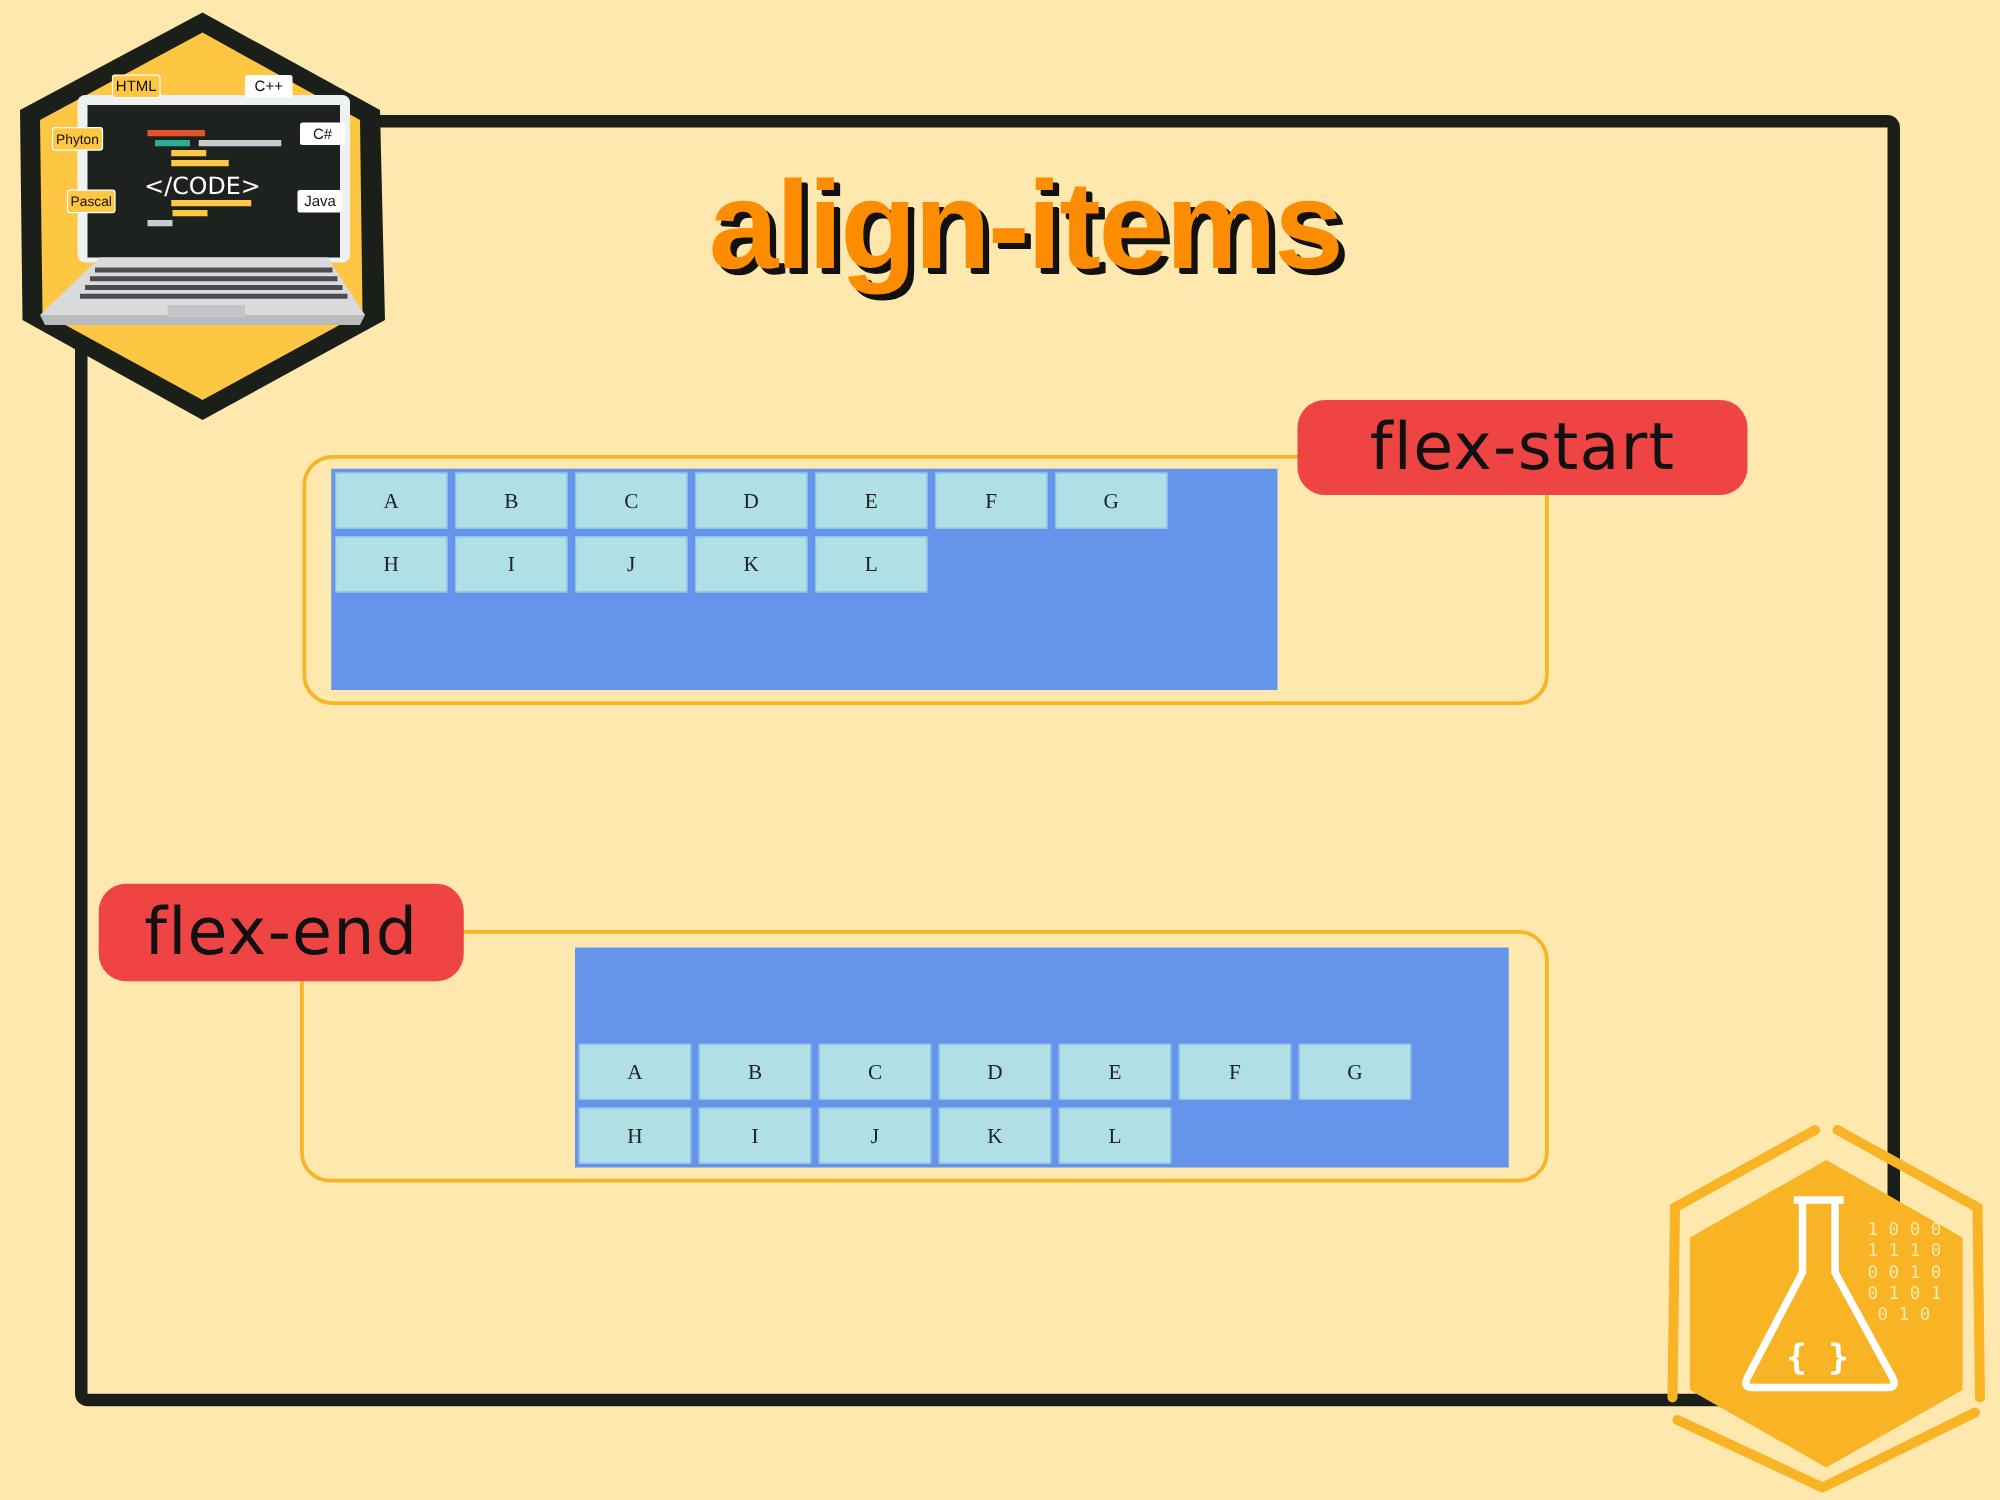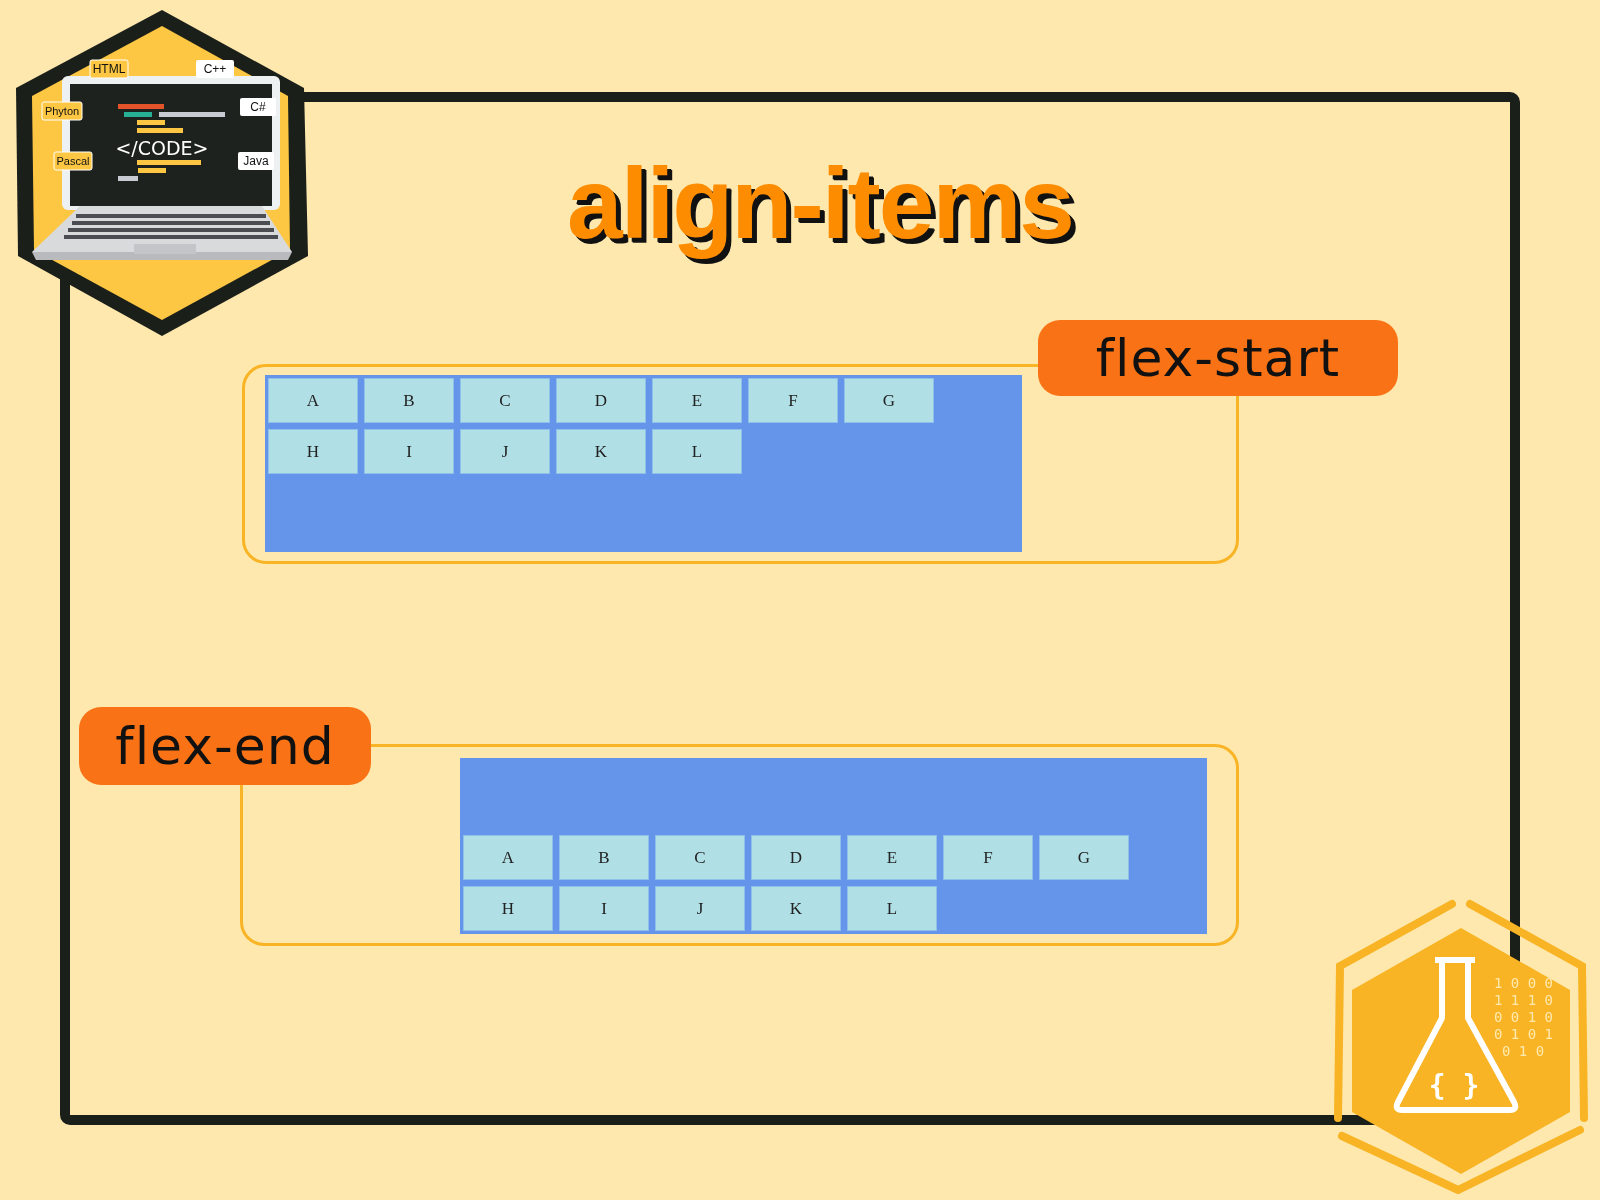--- a/index.html
+++ b/index.html
@@ -12,27 +12,26 @@
     position:absolute; left:60px; top:92px; width:1440px; height:1013px;
     border:10px solid #1b1f1a; border-radius:10px;
   }
   .title {
     position:absolute; left:500px; top:120px; width:640px; text-align:center;
     font-family:"Liberation Sans", sans-serif; font-weight:bold; font-size:100px;
     letter-spacing:-2px;
     color:#fd8c00;
     text-shadow: 4px 4px 0 #111, 5px 5px 0 #111;
     line-height:120px;
-    margin-top:23px;
   }
   .outline {
     position:absolute; border:3px solid #f8b424; border-radius:24px; box-sizing:border-box;
   }
   .pill {
-    position:absolute; background:#f97316; border-radius:22px;
+    position:absolute; background:#ef4444; border-radius:22px;
     display:flex; align-items:center; justify-content:center;
     font-family:"DejaVu Sans", sans-serif; font-size:52px; color:#111;
     letter-spacing:1px;
   }
   .container {
     position:absolute; background:#6595ea; display:flex; flex-wrap:wrap; box-sizing:border-box;
     align-content:flex-start;
   }
   .container.end { align-content:flex-end; }
   .item {

